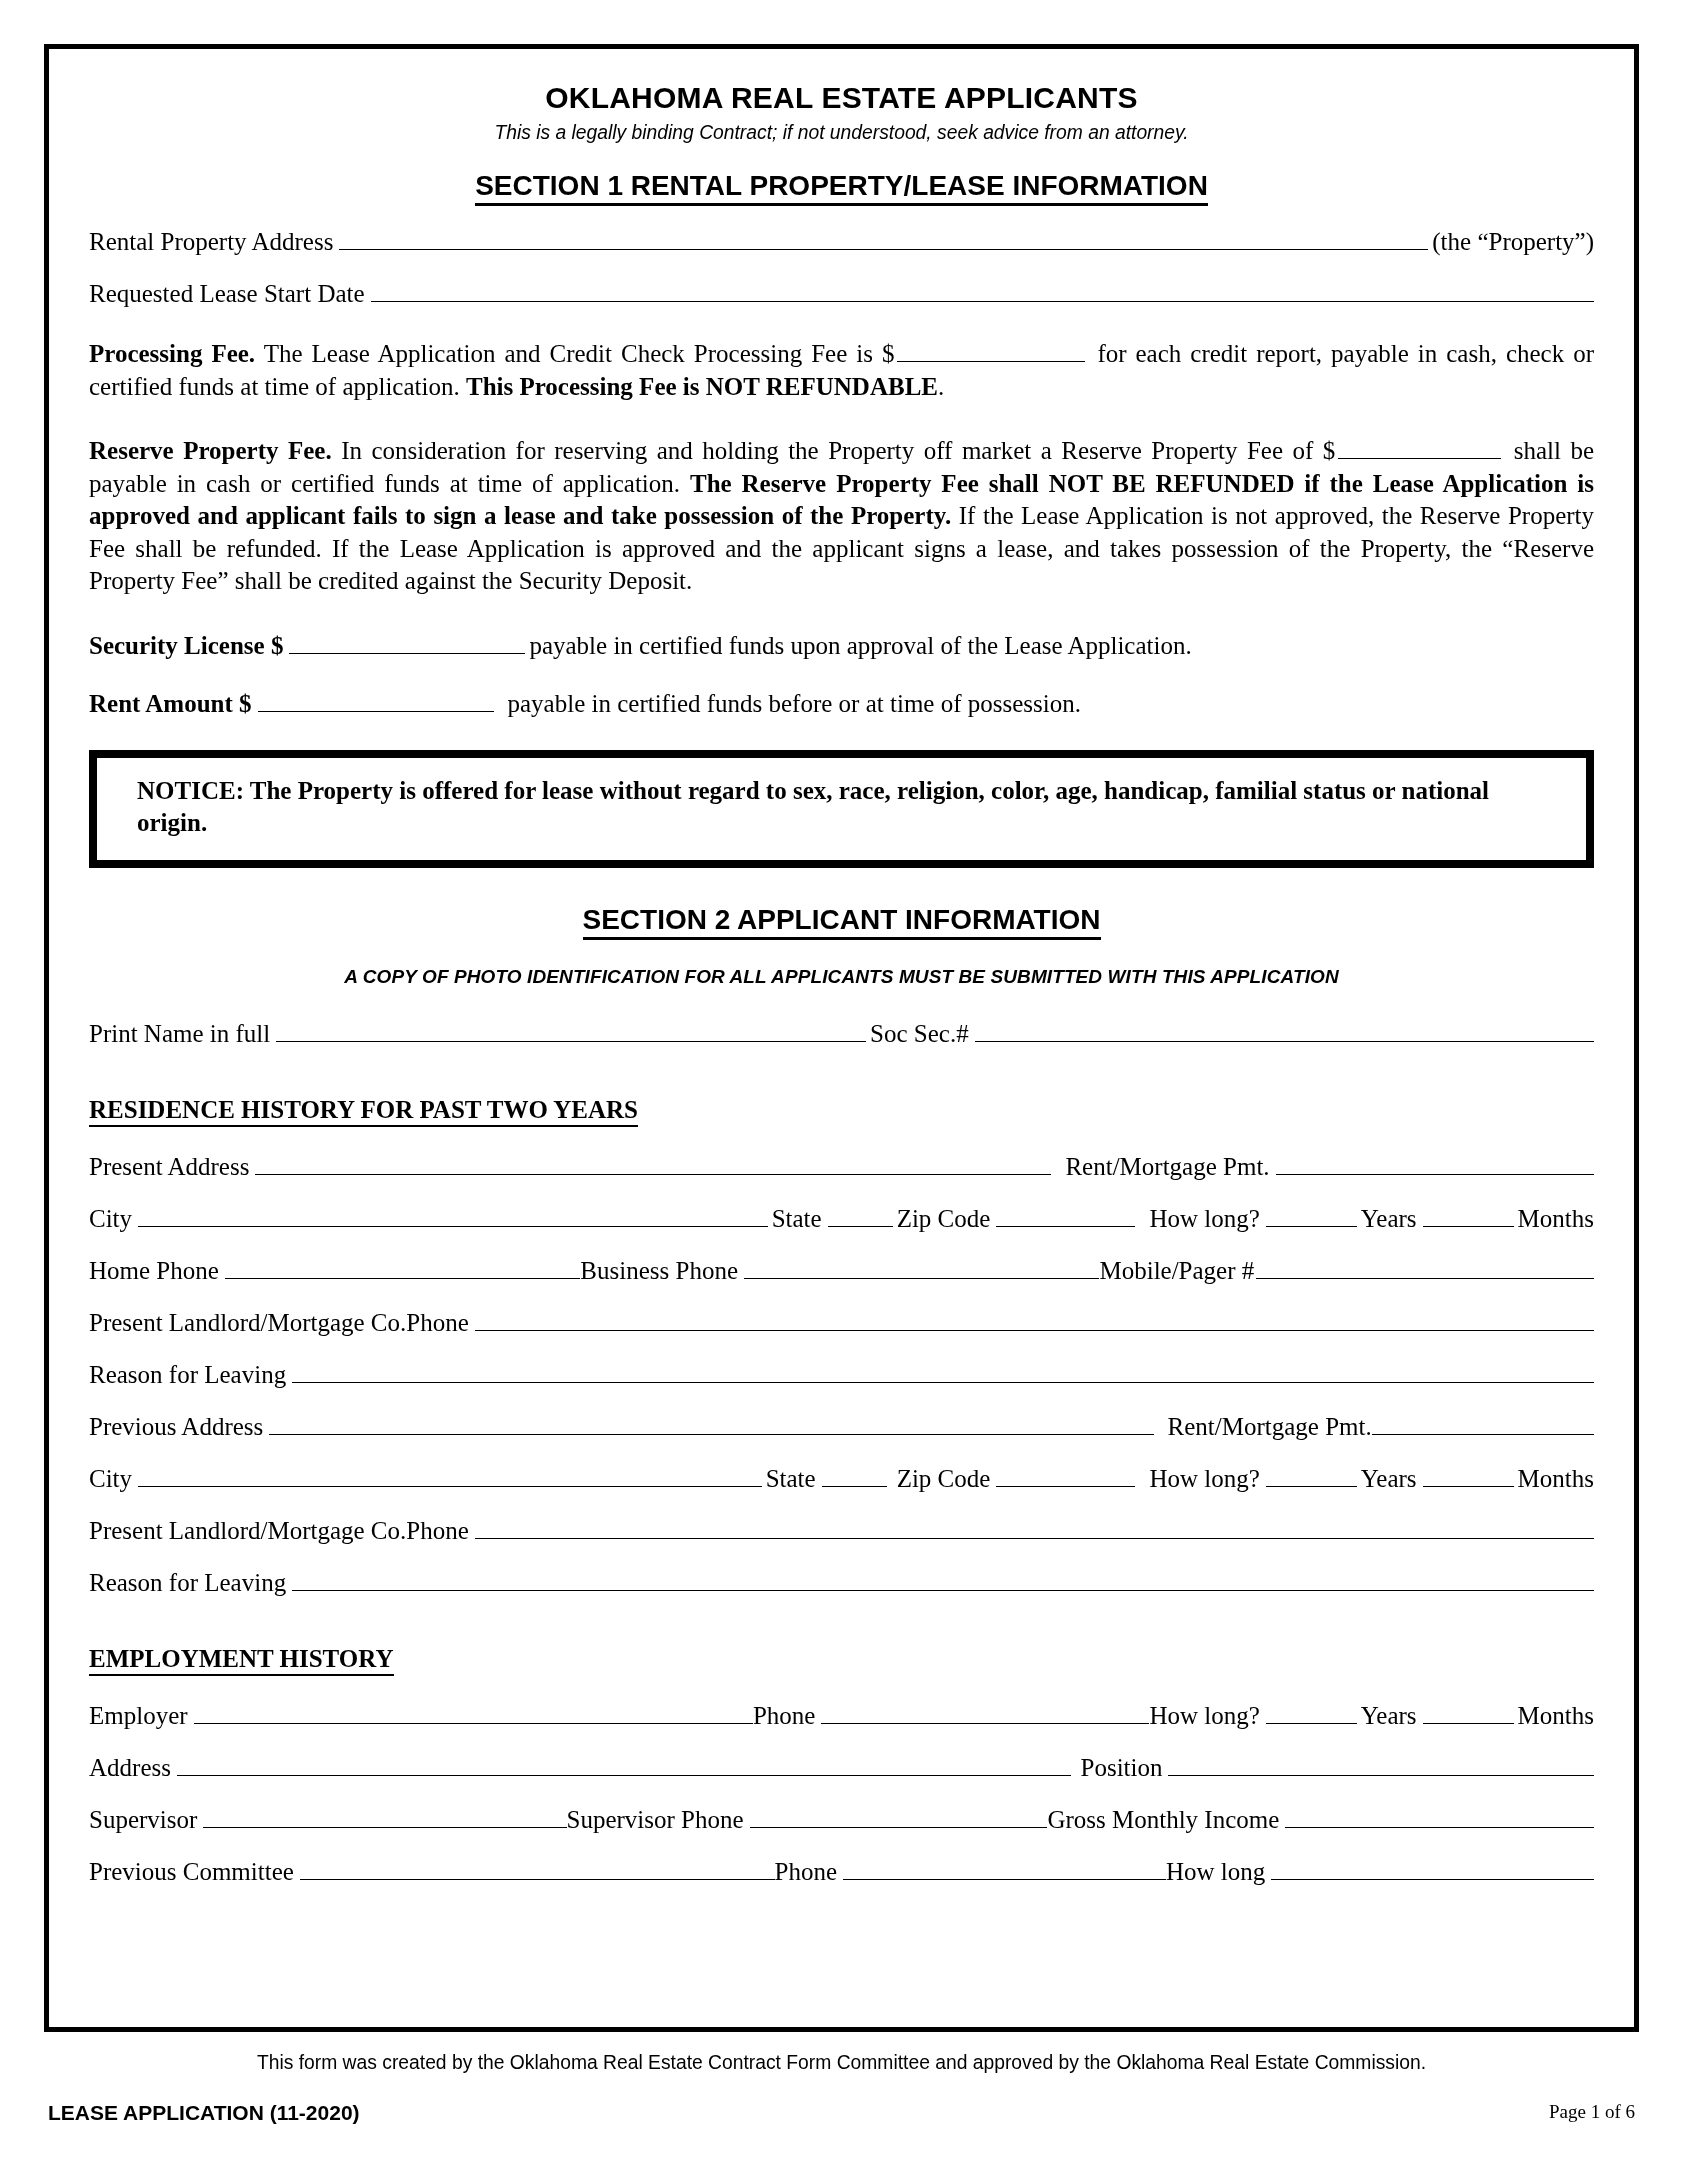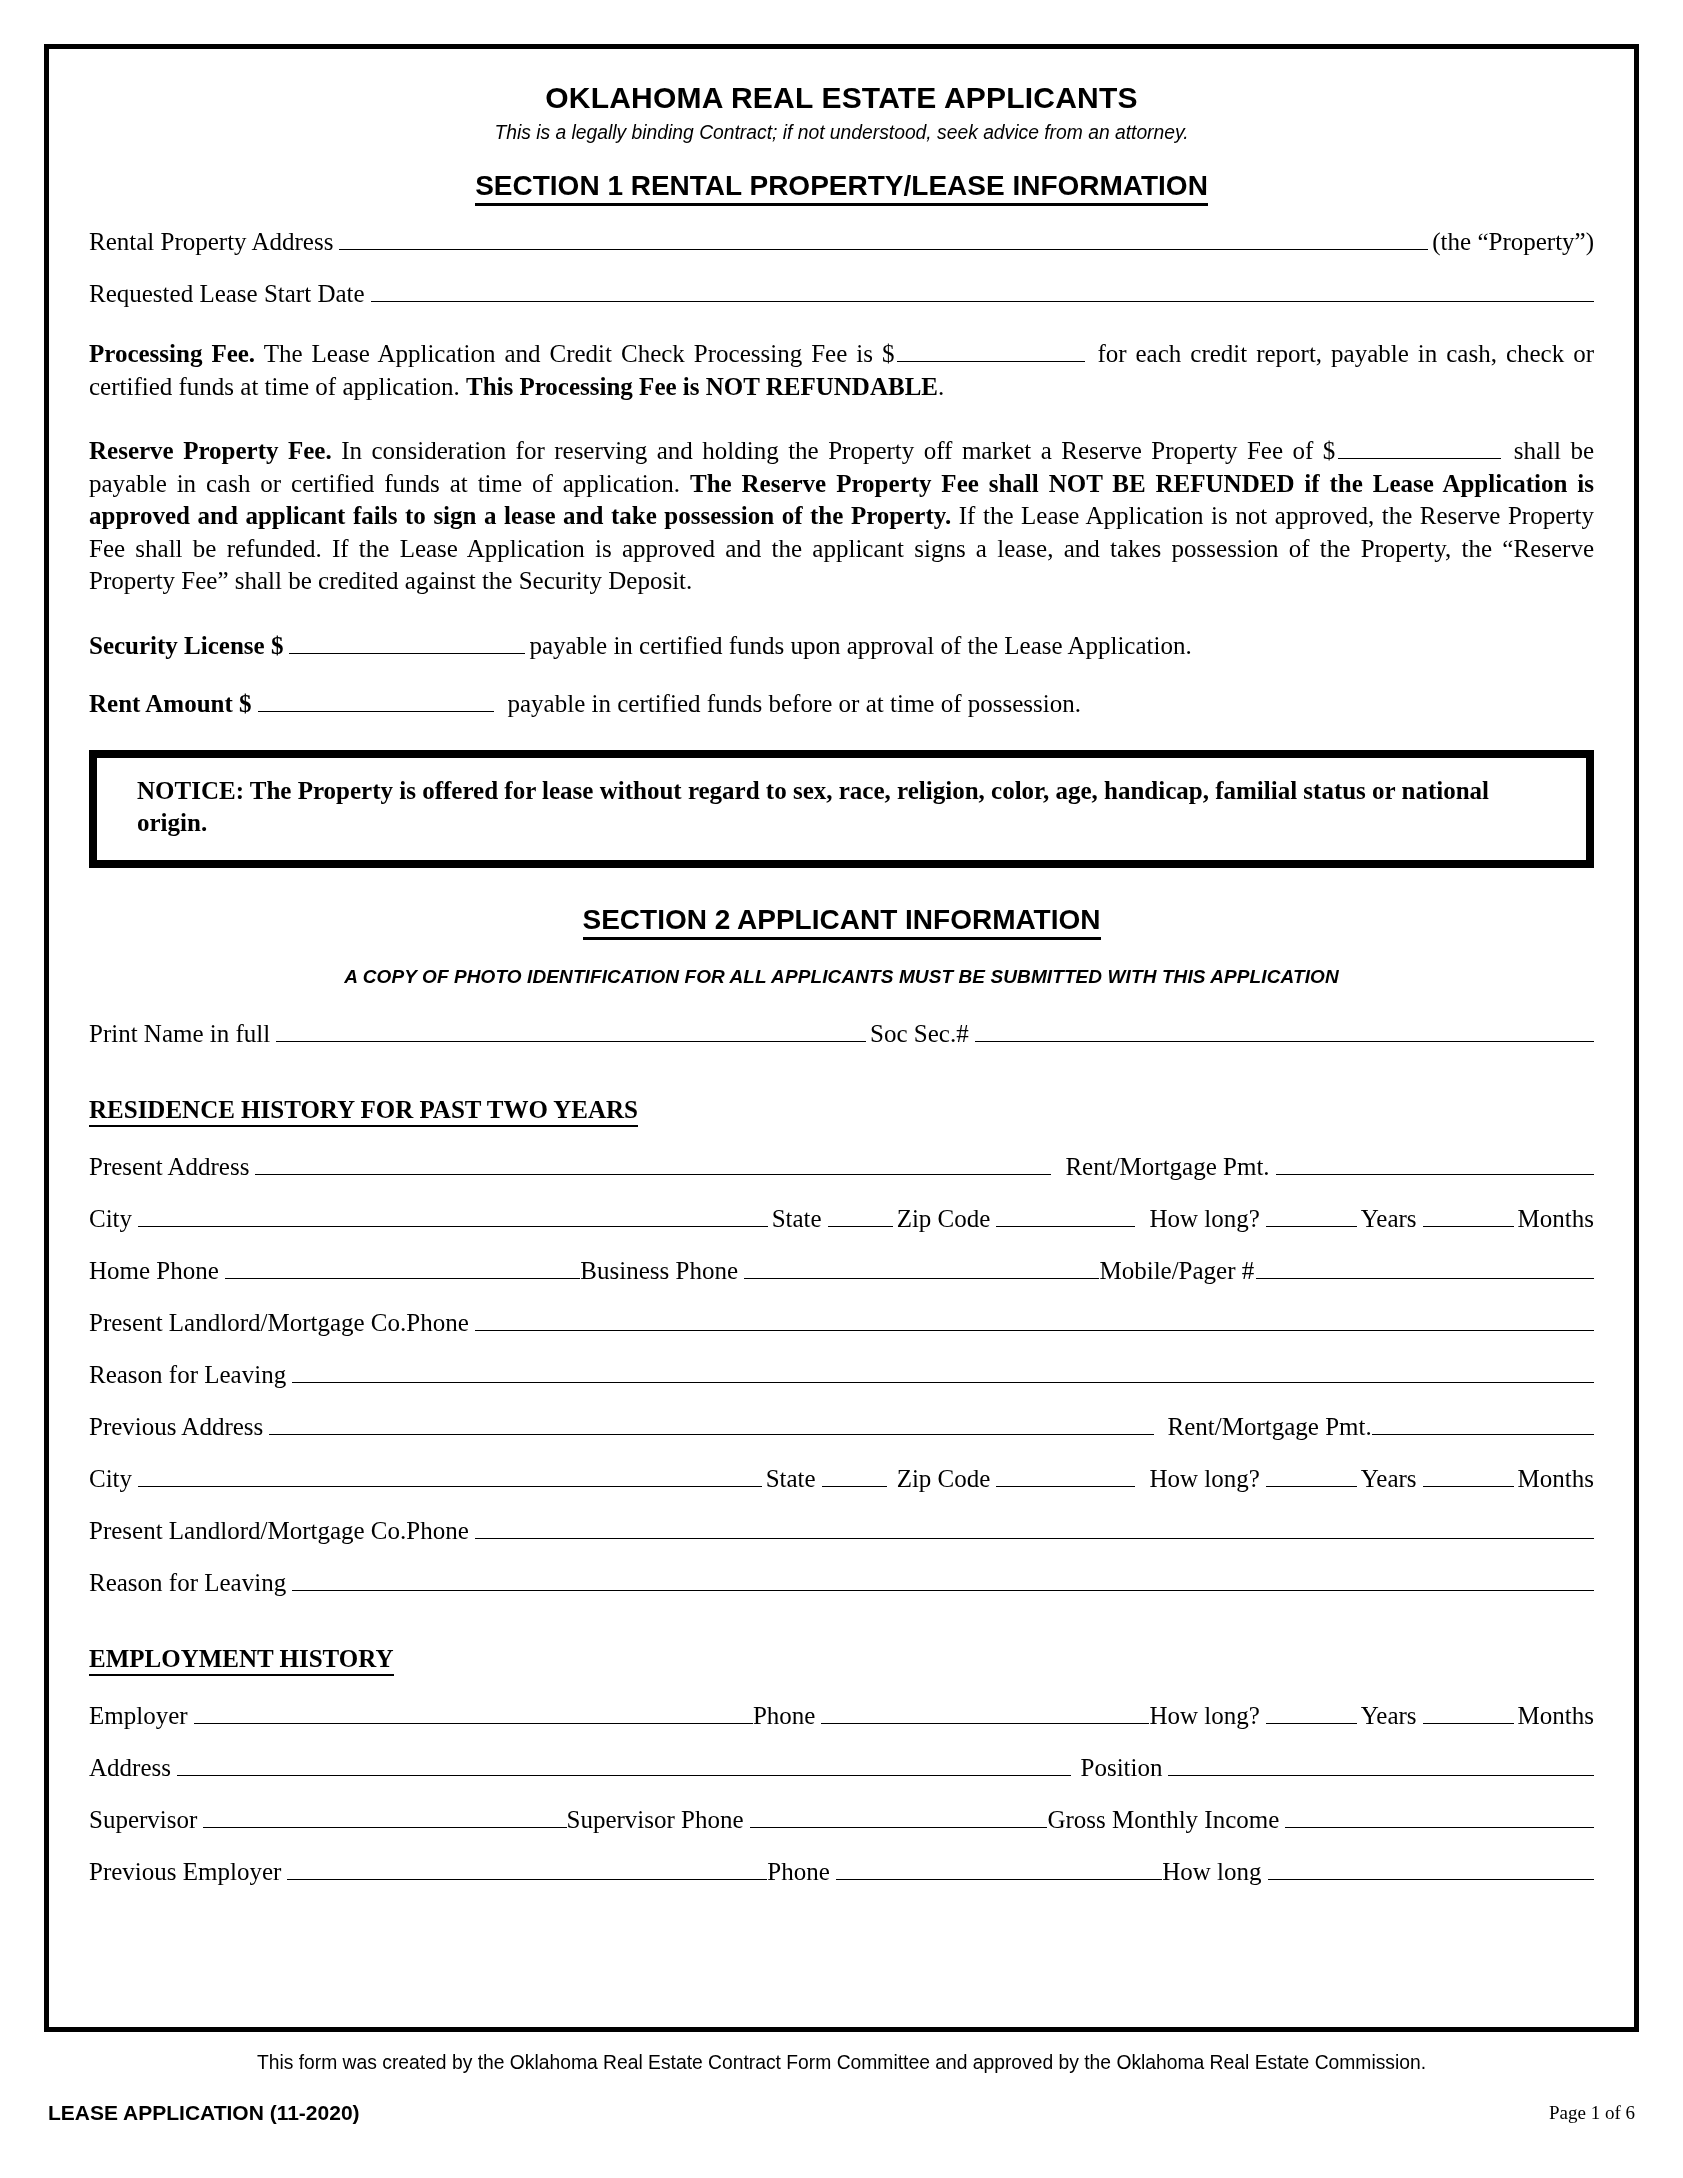--- a/index.html
+++ b/index.html
@@ -175,21 +175,21 @@
   .footer {
     margin-top: 20px;
   }
   .footer-note {
     text-align: center;
     font-family: "Liberation Sans", "DejaVu Sans", sans-serif;
     font-size: 19.3px;
   }
   .footer-bar {
     display: flex;
-    align-items: center;
+    align-items: flex-start;
     justify-content: space-between;
     margin-top: 27px;
     padding: 0 4px;
   }
   .footer-left {
     font-family: "Liberation Sans", "DejaVu Sans", sans-serif;
     font-weight: bold;
     font-size: 21px;
   }
   .footer-right {
@@ -363,21 +363,21 @@
     <div class="row">
       <span class="lbl">Supervisor</span>
       <span class="blank" style="flex:1 1 auto; margin-right:0;"></span>
       <span class="lbl">Supervisor Phone</span>
       <span class="blank" style="flex:0.82 1 auto; margin-right:0;"></span>
       <span class="lbl">Gross Monthly Income</span>
       <span class="blank" style="flex:0.85 1 auto; margin-right:0;"></span>
     </div>
 
     <div class="row">
-      <span class="lbl">Previous Employer</span>
+      <span class="lbl">Previous Committee</span>
       <span class="blank" style="flex:1.25 1 auto; margin-right:0;"></span>
       <span class="lbl">Phone</span>
       <span class="blank" style="flex:0.85 1 auto; margin-right:0;"></span>
       <span class="lbl">How long</span>
       <span class="blank" style="flex:0.85 1 auto; margin-right:0;"></span>
     </div>
 
   </div>
 
   <div class="footer">

